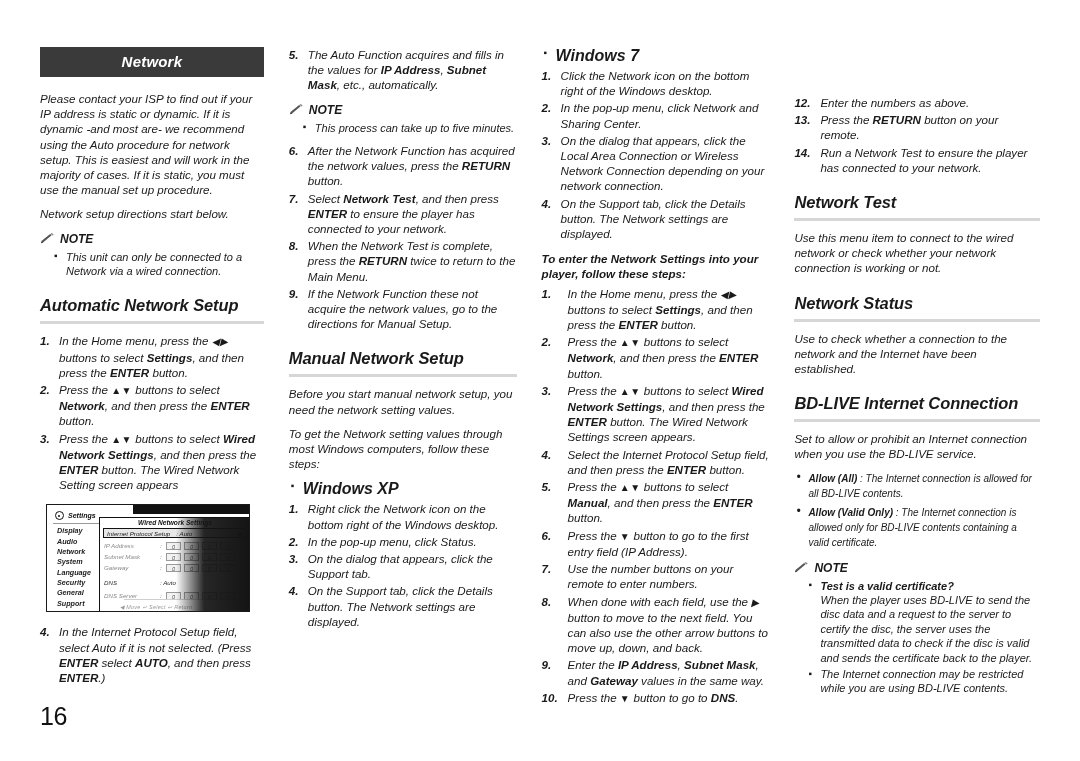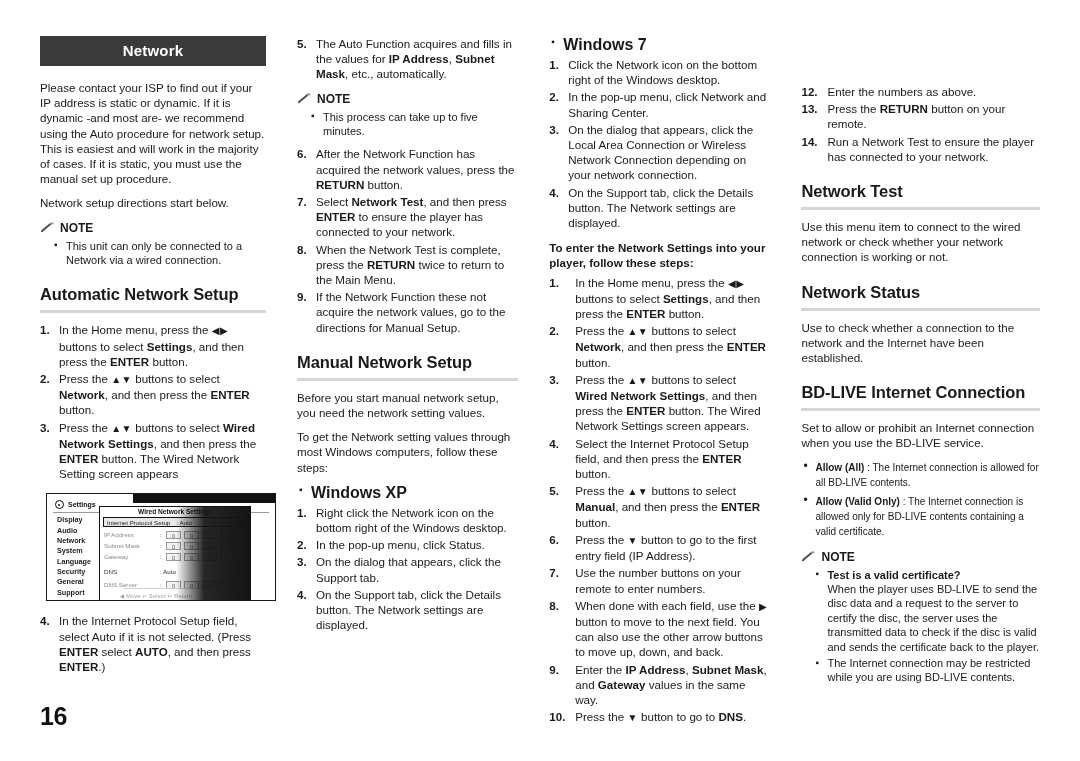--- a/index.html
+++ b/index.html
@@ -12,25 +12,26 @@
     -webkit-font-smoothing: antialiased;
   }
   .page {
     position: relative;
     width: 1080px; height: 761px;
     background: #fff;
     overflow: hidden;
   }
   .columns {
     position: absolute;
-    top: 36px; left: 40px;
+    top: 47px; left: 40px;
     width: 1000px;
     height: 650px;
     display: flex;
-    gap: 9px;
+    gap: 3px;
+    font-style: italic;
   }
   .col {
     width: 250px;
     padding-right: 22px;
   }
   .col.c1 { width: 248px; }
   .col.c2 { width: 252px; }
   .col.c3 { width: 252px; }
   .col.c4 { width: 248px; padding-right: 0; margin-top: 48px; }
 
@@ -159,21 +160,21 @@
   .lead-bold {
     font-size: 11.6px;
     line-height: 15.2px;
     font-weight: bold;
     margin: 10px 0 4px 0;
   }
 
   
   .screenshot {
     position: relative;
-    width: 230px;
+    width: 204px;
     height: 108px;
     border: 1.5px solid #1a1a1a;
     background: #fff;
     margin: 12px 0 12px 6px;
     overflow: hidden;
     padding-left: 31px;
   }
   .ss-topbar {
     position: absolute;
     top: 0; left: 86px; right: 0; height: 9px;
@@ -284,21 +285,21 @@
     font-size: 5.4px;
     color: #9a9a9a;
     letter-spacing: 0.3px;
   }
 
   
   .pagenum {
     position: absolute;
     left: 40px; bottom: 30px;
     font-size: 25px;
-    font-weight: bold;
+    font-weight: normal;
     color: #111;
     letter-spacing: -0.5px;
   }
 
   .arrows { font-size: 10px; letter-spacing: 0.5px; }
 </style>
 </head>
 <body>
 
 <div class="page">

